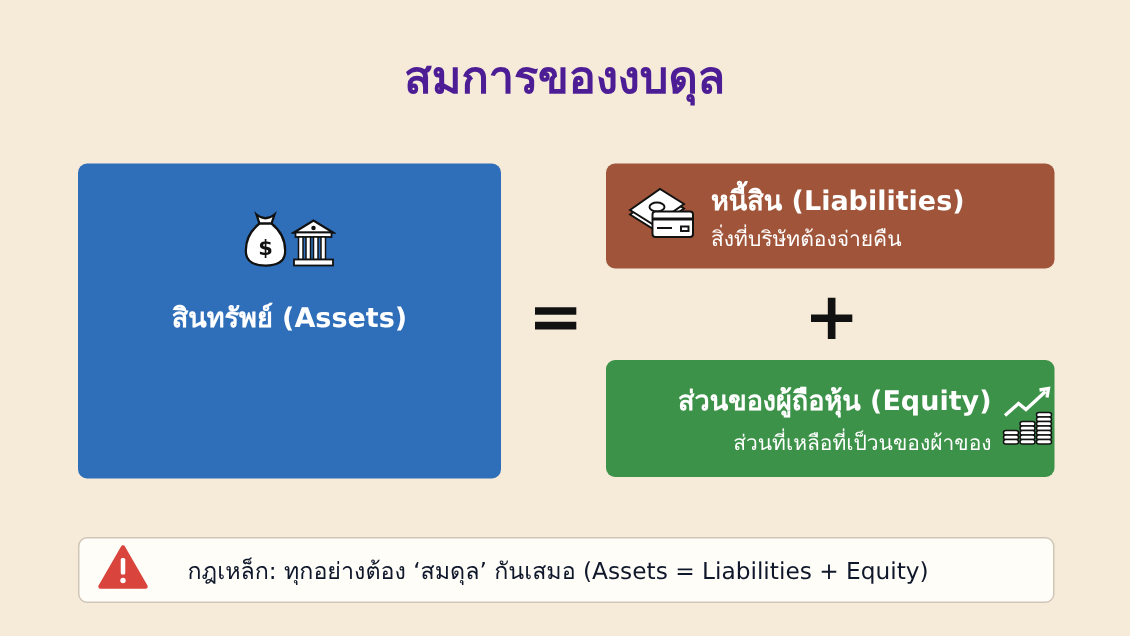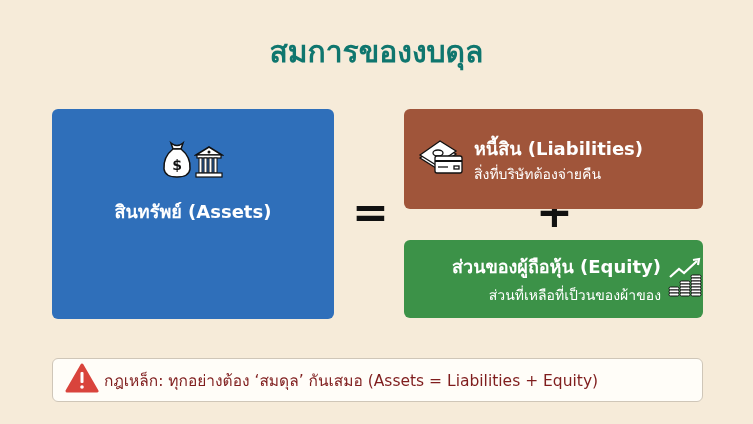--- a/index.html
+++ b/index.html
@@ -5,34 +5,34 @@
   * { box-sizing: border-box; margin: 0; padding: 0; }
   html, body { width: 753px; height: 424px; overflow: hidden; }
   body {
     background: #f6ebd9;
     font-family: "DejaVu Sans", "Liberation Sans", sans-serif;
     position: relative;
     color: #111;
   }
   .title {
     position: absolute; left: 0; top: 28px; width: 753px;
-    text-align: center; font-size: 30px; font-weight: bold; color: #0f766e;
+    text-align: center; font-size: 30px; font-weight: bold; color: #4c1d95;
   }
   .card { position: absolute; border-radius: 6px; color: #fff; }
   .assets {
     left: 52px; top: 109px; width: 282px; height: 210px;
     background: #2f6fba;
     display: flex; flex-direction: column; align-items: center; padding-top: 32px;
   }
   .assets .icons { display: flex; align-items: flex-end; gap: 2px; height: 42px; }
   .assets .label { margin-top: 14px; font-size: 18px; font-weight: bold; }
   .assets .sub { margin-top: 4px; font-size: 15px; }
 
   .liab {
-    left: 404px; top: 109px; width: 299px; height: 100px;
+    left: 404px; top: 109px; width: 299px; height: 70px;
     background: #a0553a;
     display: flex; align-items: center; padding-left: 14px;
   }
   .liab .text { margin-left: 10px; }
   .liab .label { font-size: 18px; font-weight: bold; }
   .liab .sub { font-size: 14px; margin-top: 0; }
 
   .equity {
     left: 404px; top: 240px; width: 299px; height: 78px;
     background: #3c9248;
@@ -44,21 +44,21 @@
 
   .op { position: absolute; font-size: 44px; font-weight: bold; color: #111; line-height: 1; }
   .op-eq { left: 352px; top: 190px; }
   .op-plus { left: 536px; top: 190px; }
 
   .rule {
     position: absolute; left: 52px; top: 358px; width: 651px; height: 44px;
     background: #fffdf8; border: 1px solid #cfc6b8; border-radius: 6px;
     display: flex; align-items: center; padding-left: 12px;
   }
-  .rule .text { margin-left: 5px; font-size: 15.5px; color: #7f1d1d; }
+  .rule .text { margin-left: 26px; font-size: 15.5px; color: #0f172a; }
 </style>
 </head>
 <body>
 
 <div class="title">สมการของงบดุล</div>
 
 <div class="card assets">
   <div class="icons">
     <span>
       <svg width="30" height="40" viewBox="0 0 30 40">

